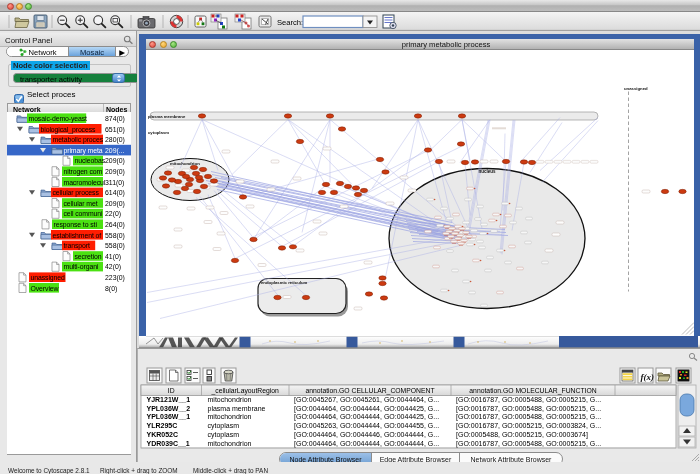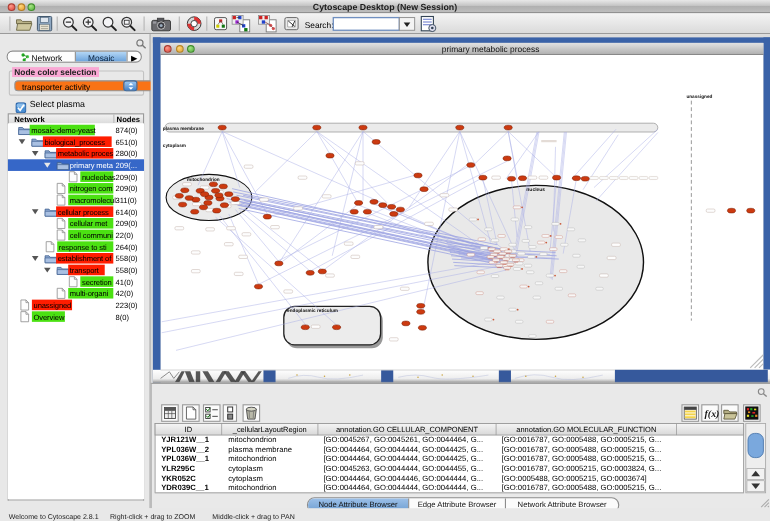--- a/index.html
+++ b/index.html
@@ -6,22 +6,22 @@
 .abs{position:absolute}
 #app{position:relative;width:700px;height:474px;background:#e8e8e8}
 #titlebar{left:0;top:0;width:700px;height:12px;background:linear-gradient(#e8e8e8,#c6c6c6 45%,#b0b0b0 52%,#bdbdbd);border-bottom:1px solid #888}
 .light{border-radius:50%;width:7px;height:7px;top:2.5px}
 #title{width:700px;text-align:center;top:1.5px;font-size:8px;font-weight:bold;color:#1a1a1a}
 #cp{left:0;top:31px;width:137px;height:431px;background:#e8e8e8;border-right:1px solid #9a9a9a}
 #cphead{left:0;top:2px;width:136px;height:14px;background:linear-gradient(#ededed,#d6d6d6);border-bottom:1px solid #b8b8b8;font-size:7.8px;color:#111;padding:2.5px 0 0 5px}
 #tabs{left:6px;top:14.5px;width:123px;height:11.5px;border:1px solid #8c8c8c;border-radius:5.5px;background:#fdfdfd;overflow:hidden;display:flex}
 #tabs .seg{height:100%;font-size:7.6px;text-align:center;padding-top:1.8px}
 #groupbox{left:8px;top:33px;width:123px;height:23px;border:1px solid #c2c2c2;border-radius:2px}
-#grouplabel{left:11px;top:29.5px;font-size:7.6px;font-weight:bold;color:#222;background:#f9a8d4;padding:0 2px}
-#combo{left:13px;top:41.5px;width:127px;height:10.5px;background:#f97316;border:1px solid #949494;border-radius:3.5px;font-size:7.6px;padding:1.2px 0 0 6px}
+#grouplabel{left:11px;top:29.5px;font-size:7.6px;font-weight:bold;color:#222;background:#0ea5e9;padding:0 2px}
+#combo{left:13px;top:41.5px;width:127px;height:10.5px;background:#15803d;border:1px solid #949494;border-radius:3.5px;font-size:7.6px;padding:1.2px 0 0 6px}
 #combostep{left:112px;top:42px;width:12.5px;height:9.7px;border-radius:3px;background:linear-gradient(#9cc8f2,#4583c9);border:0.5px solid #3a6ea8}
 #checkbox{left:13.5px;top:58.5px;width:10px;height:10px}
 #cklabel{left:27px;top:59px;font-size:8px}
 #treehead{left:7px;top:72px;width:124px;height:9.5px;background:linear-gradient(#f2f2f2,#dcdcdc);border:1px solid #9a9a9a;font-size:7px;font-weight:bold}
 #treebox{left:7px;top:81px;width:124px;height:342.5px;border:1px solid #9a9a9a;border-top:none;background:#fff}
 #mdi{left:137px;top:31px;width:563px;height:317px;background:#dcdcdc}
 #iwin-top{left:139px;top:33.5px;width:561px;height:5px;background:#3a62a8}
 #iwin-left{left:139px;top:33.5px;width:7px;height:314.5px;background:#3a62a8}
 #iwin-right{left:694px;top:33.5px;width:6px;height:302.5px;background:#3a62a8}
 #iwin-title{left:146px;top:38.5px;width:548px;height:11px;background:linear-gradient(#e2e2e2,#b2b2b2);border-bottom:1px solid #888}
@@ -33,21 +33,20 @@
 #bottomtabs .seg{height:100%;font-size:7px;text-align:center;padding-top:2.8px;color:#111}
 #combostep svg{display:block}
 #statusbar{left:0;top:462px;width:700px;height:12px;background:#e8e8e8;font-size:6.4px;color:#222}
 </style></head><body>
 <div id="app">
  <div class="abs" id="titlebar"></div>
  <div class="abs light" style="left:7px;background:radial-gradient(circle at 35% 30%,#ff9a8a,#e0443a);border:0.5px solid #b03a30"></div>
  <div class="abs light" style="left:16px;background:radial-gradient(circle at 35% 30%,#ffd77a,#e99b2d);border:0.5px solid #b87d20"></div>
  <div class="abs light" style="left:25px;background:radial-gradient(circle at 35% 30%,#a8e585,#53b43a)
 ;border:0.5px solid #3f8f2a"></div>
- <div class="abs" id="title">Cytoscape Desktop (New Session)</div>
  <svg class="abs" style="left:0;top:12px" width="700" height="19" viewBox="0 0 700 19">
 <defs>
         <linearGradient id="tbg" x1="0" y1="0" x2="0" y2="1">
           <stop offset="0" stop-color="#f4f4f4"></stop>
           <stop offset="1" stop-color="#d9d9d9"></stop>
         </linearGradient>
         <linearGradient id="combost" x1="0" y1="0" x2="0" y2="1">
           <stop offset="0" stop-color="#89bbea"></stop>
           <stop offset="1" stop-color="#3f7fc4"></stop>
         </linearGradient>
@@ -145,20 +144,21 @@
 <g transform="translate(383,3)">
         <rect x="0" y="0" width="11" height="13" fill="#fff" stroke="#345" stroke-width="1"></rect>
         <line x1="1.5" y1="2.5" x2="9.5" y2="2.5" stroke="#67c" stroke-width="1"></line>
         <line x1="1.5" y1="5" x2="9.5" y2="5" stroke="#67c" stroke-width="1"></line>
         <line x1="1.5" y1="7.5" x2="9.5" y2="7.5" stroke="#67c" stroke-width="1"></line>
         <circle cx="10" cy="10.5" r="3.2" fill="#dde" stroke="#345" stroke-width="0.8"></circle>
         <circle cx="10" cy="10.5" r="1.2" fill="#345"></circle>
       </g>
 </svg>
  <div class="abs" id="cp">
+  <div class="abs" id="cphead">Control Panel</div>
   <svg class="abs" style="left:123px;top:4px" width="11" height="10" viewBox="0 0 11 10">
         <circle cx="4.2" cy="4" r="2.8" fill="none" stroke="#7a7a7a" stroke-width="1.1"></circle>
         <line x1="6.3" y1="6" x2="9.4" y2="8.8" stroke="#7a7a7a" stroke-width="1.3"></line>
       </svg>
   <div class="abs" id="tabs">
     <div class="seg" style="width:62px;background:#fdfdfd">
       <svg width="8" height="8" viewBox="0 0 8 8" style="vertical-align:-1px">
             <circle cx="2" cy="2" r="1.5" fill="#2a2"></circle>
             <circle cx="6" cy="3.5" r="1.5" fill="#5c5"></circle>
             <circle cx="3" cy="6.5" r="1.5" fill="#2a2"></circle>
@@ -176,21 +176,21 @@
         <svg width="12" height="9" viewBox="0 0 12 9">
           <path d="M3.8,3.4 l2.2,-2.1 l2.2,2.1 z" fill="#fff"></path>
           <path d="M3.8,5.4 l2.2,2.1 l2.2,-2.1 z" fill="#fff"></path>
         </svg>
       </div>
   <div class="abs" id="checkbox"><svg width="10" height="10" viewBox="0 0 10 10">
           <rect x="0.5" y="0.5" width="9" height="9" rx="2" fill="#4a8fd4" stroke="#2f66a8" stroke-width="1"></rect>
           <rect x="1.2" y="1.2" width="7.6" height="3.6" rx="1.5" fill="#8fc0ec" opacity="0.9"></rect>
           <path d="M2.3,5 l2,2.3 l3.5,-5" stroke="#fff" stroke-width="1.5" fill="none"></path>
         </svg></div>
-  <div class="abs" id="cklabel">Select plasma</div>
+  <div class="abs" id="cklabel">Select proces</div>
   <div class="abs" id="treehead">
         <span style="position:absolute;left:5px;top:1.5px">Network</span>
         <span style="position:absolute;left:98px;top:1.5px">Nodes</span>
         <span style="position:absolute;left:95px;top:0;width:1px;height:9px;background:#bbb"></span>
       </div>
   <div class="abs" id="treebox"></div>
   <svg class="abs" style="left:7px;top:81px" width="124" height="342" viewBox="0 0 124 342">
 <rect x="0" y="0" width="124" height="342" fill="#fff"></rect>
 <g transform="translate(10,2.3)">
           <path d="M0,1.6 l3.5,0 l1.2,1.4 l5.8,0 l0,5 l-10.5,0 z" fill="#8aa6cf" stroke="#3f5f8f" stroke-width="0.7"></path>

